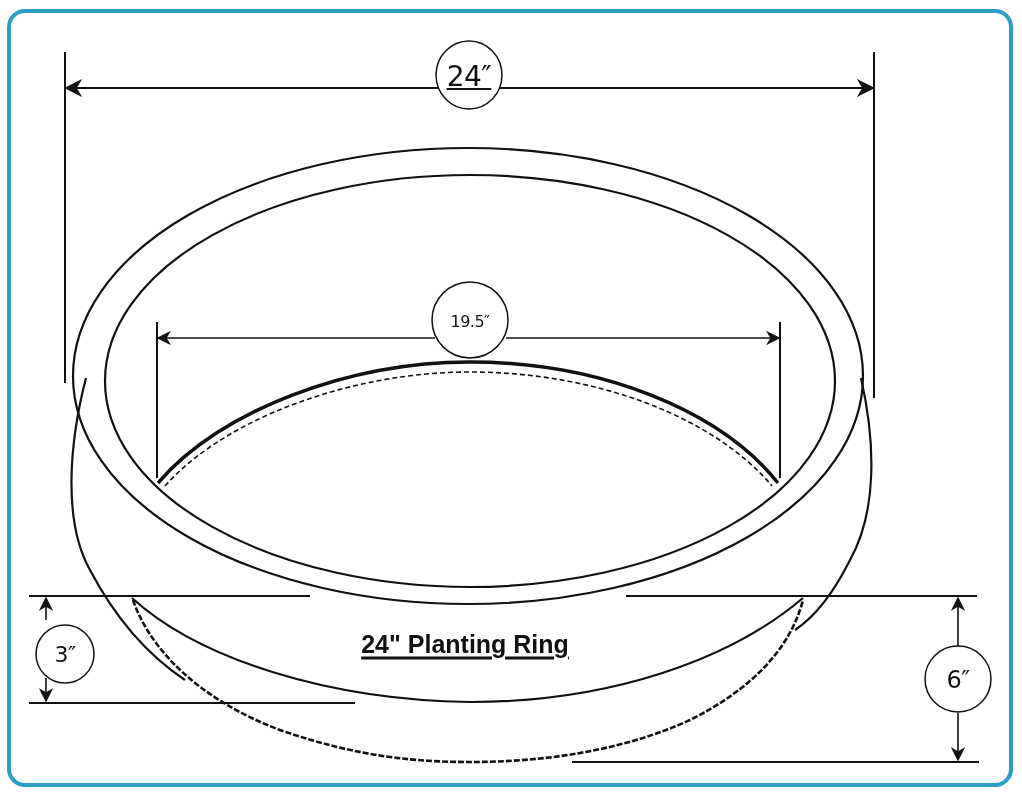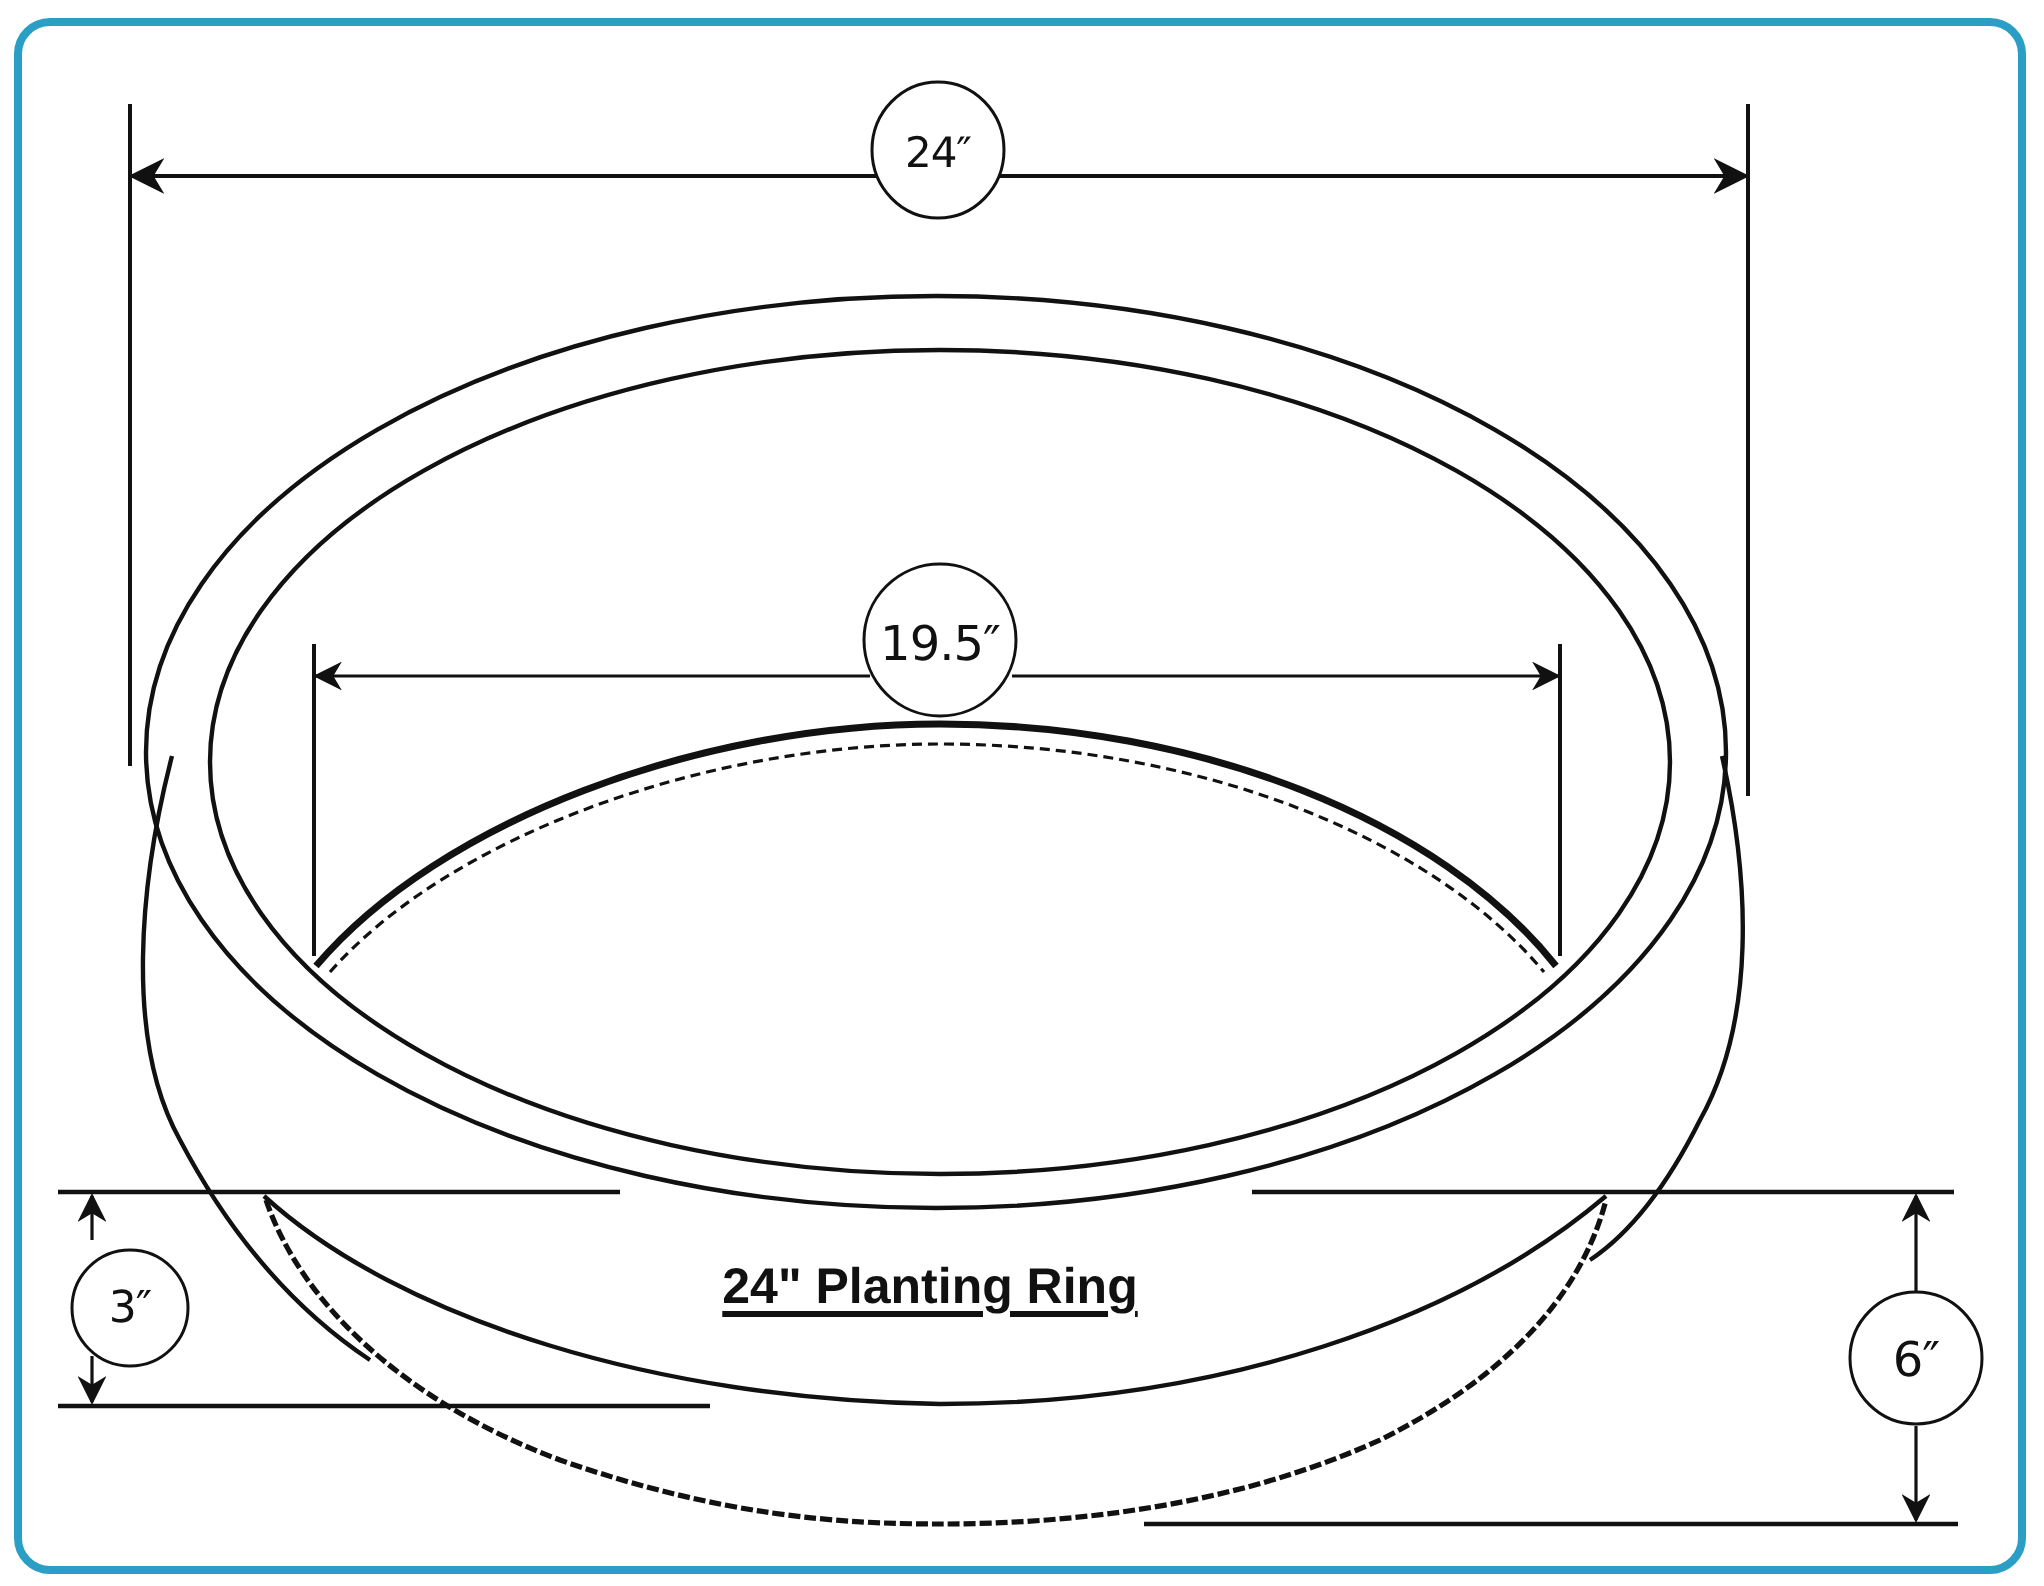--- a/index.html
+++ b/index.html
@@ -115,18 +115,18 @@
 
   <g stroke="#111" fill="none">
     <line x1="626" y1="596" x2="977" y2="596" stroke-width="2.2"></line>
     <line x1="572" y1="762" x2="979" y2="762" stroke-width="2.2"></line>
     <line x1="958" y1="646" x2="958" y2="598" stroke-width="1.6" marker-end="url(#arrow)"></line>
     <line x1="958" y1="713" x2="958" y2="760" stroke-width="1.6" marker-end="url(#arrow)"></line>
     <circle cx="958" cy="679" r="33" stroke-width="1.5" fill="#fff"></circle>
   </g>
 </svg>
 
-<div class="dim-label" style="left:469px; top:77px; font-size:21px;">24″</div>
-<div class="dim-label" style="left:470px; top:322px; font-size:24px;text-align:right;">19.5″</div>
+<div class="dim-label" style="left:469px; top:77px; font-size:28px;text-decoration:underline;">24″</div>
+<div class="dim-label" style="left:470px; top:322px; font-size:16px;text-align:right;">19.5″</div>
 <div class="dim-label" style="left:65px; top:655px; font-size:22px;">3″</div>
 <div class="dim-label" style="left:958px; top:680px; font-size:24px;">6″</div>
 
 <div class="title-label">24" Planting Ring</div>
 
 </body></html>

